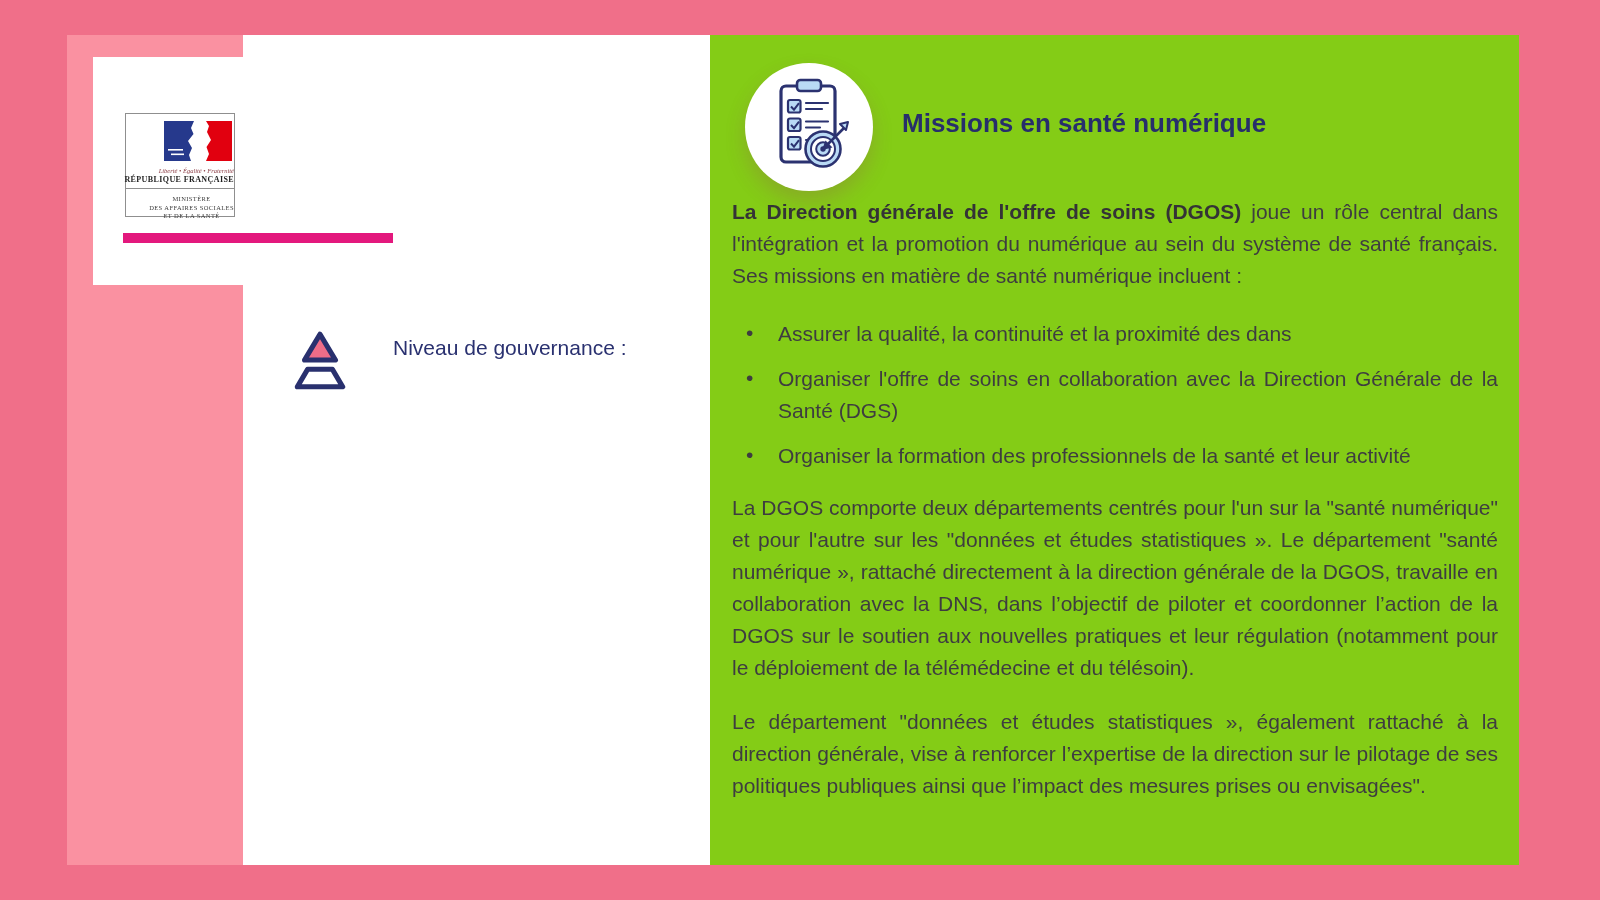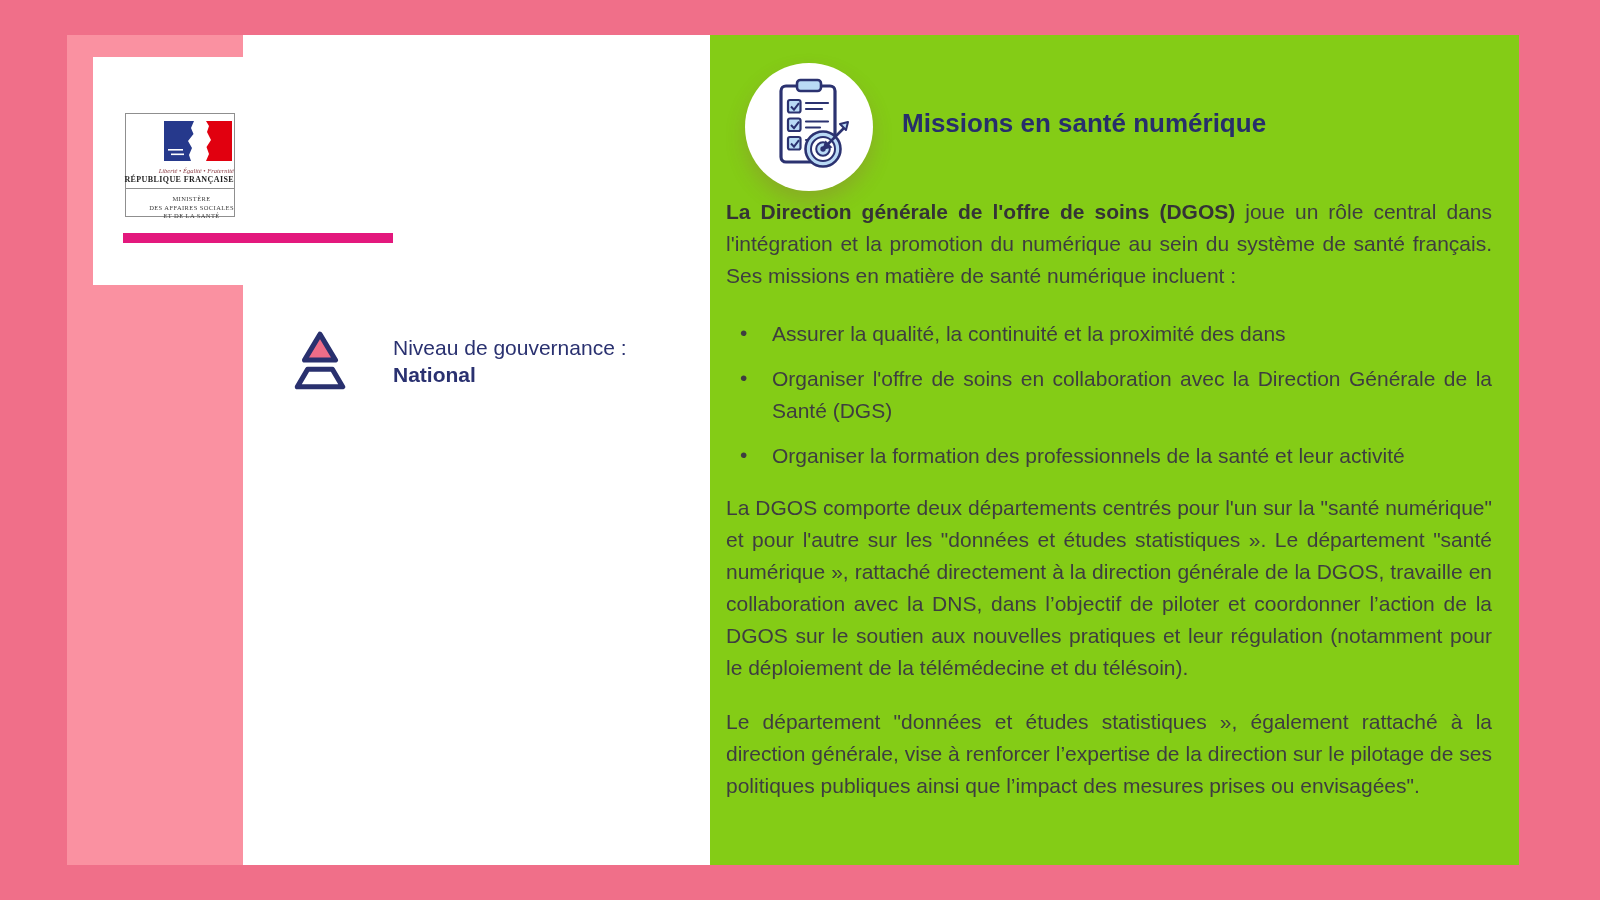--- a/index.html
+++ b/index.html
@@ -56,21 +56,21 @@
   .icon-circle{
     position:absolute;left:35px;top:28px;width:128px;height:128px;border-radius:50%;
     background:#ffffff;box-shadow:0 10px 20px rgba(150,60,90,.22);
     display:flex;align-items:center;justify-content:center;
   }
   .missions-title{
     position:absolute;left:192px;top:73px;
     font-size:26px;font-weight:bold;color:#272e6b;white-space:nowrap;
   }
   .body-text{
-    position:absolute;left:16px;top:161px;width:766px;
+    position:absolute;left:22px;top:161px;width:766px;
     font-size:21px;line-height:32px;color:#3e3d40;text-align:justify;
   }
   .body-text p{margin:0 0 26px 0;}
   .body-text p.p2{margin-bottom:22px;}
   .body-text p.p3{margin-bottom:0;}
   .body-text b{color:#343336;}
   ul.bullet-list{list-style:none;margin:0 0 20px 0;padding:0;}
   ul.bullet-list li{position:relative;padding-left:46px;margin-bottom:13px;text-align:justify;}
   ul.bullet-list li:last-child{margin-bottom:0;}
   ul.bullet-list .dot{position:absolute;left:14px;top:-1px;}
@@ -168,17 +168,16 @@
 
   <div class="governance-row">
     <span class="pyramid-icon">
       <svg width="70" height="64" viewBox="0 0 68 62">
         <path d="M34 6 L49 31 L19 31 Z" fill="#ef6d88" stroke="#29306e" stroke-width="5" stroke-linejoin="round"></path>
         <path d="M22 40 L46 40 L56 57 L12 57 Z" fill="#ffffff" stroke="#29306e" stroke-width="5" stroke-linejoin="round"></path>
       </svg>
     </span>
     <div class="governance-text">
       <div>Niveau de gouvernance :</div>
-      <div class="governance-value">National</div>
     </div>
   </div>
 
 </div>
 
 </body></html>

